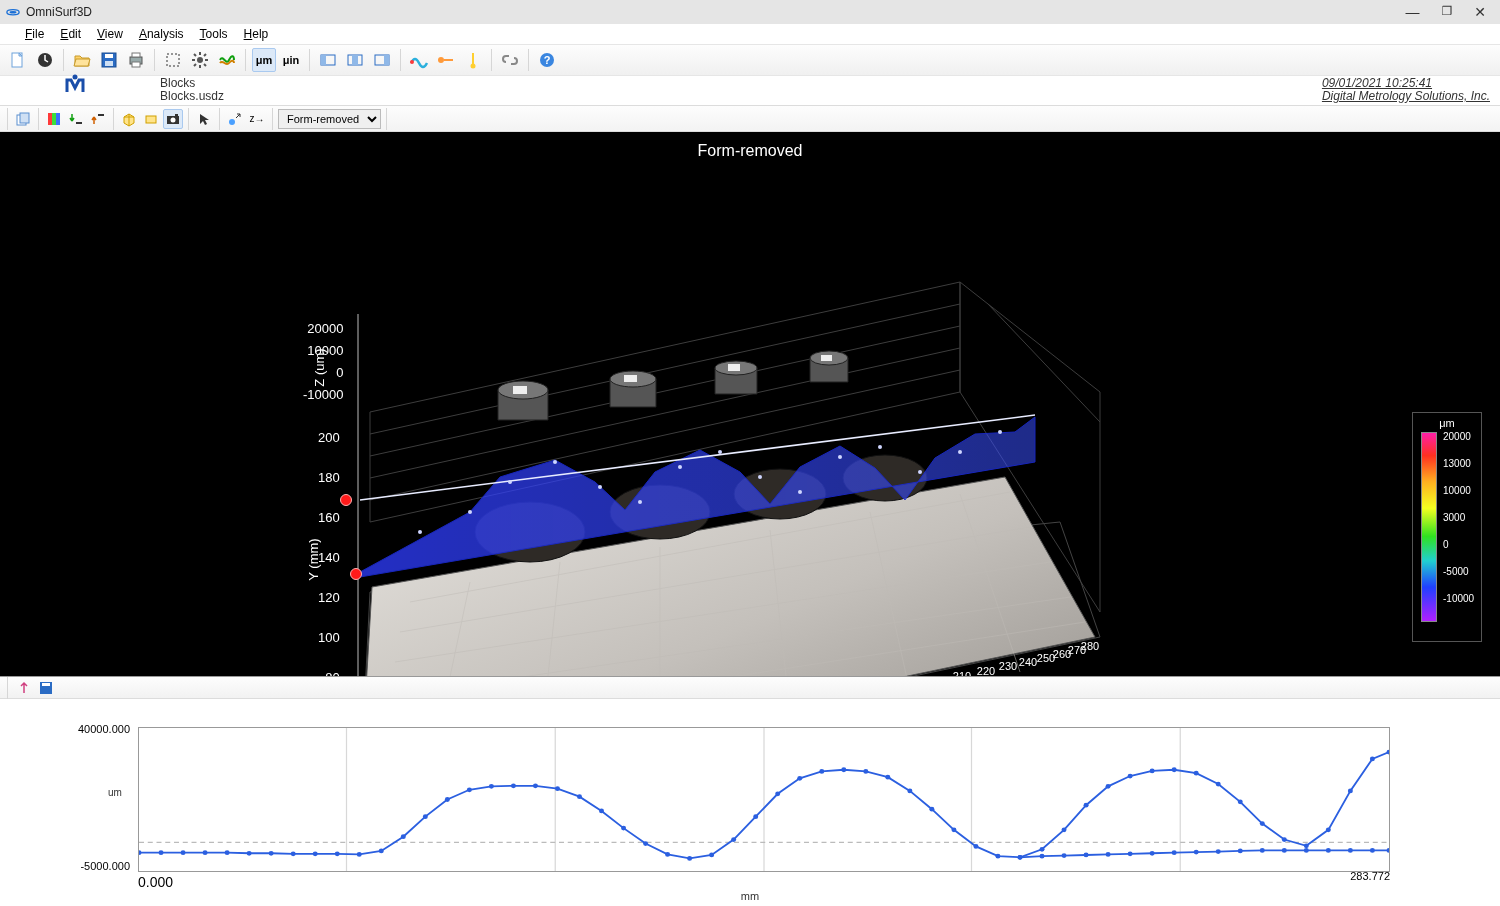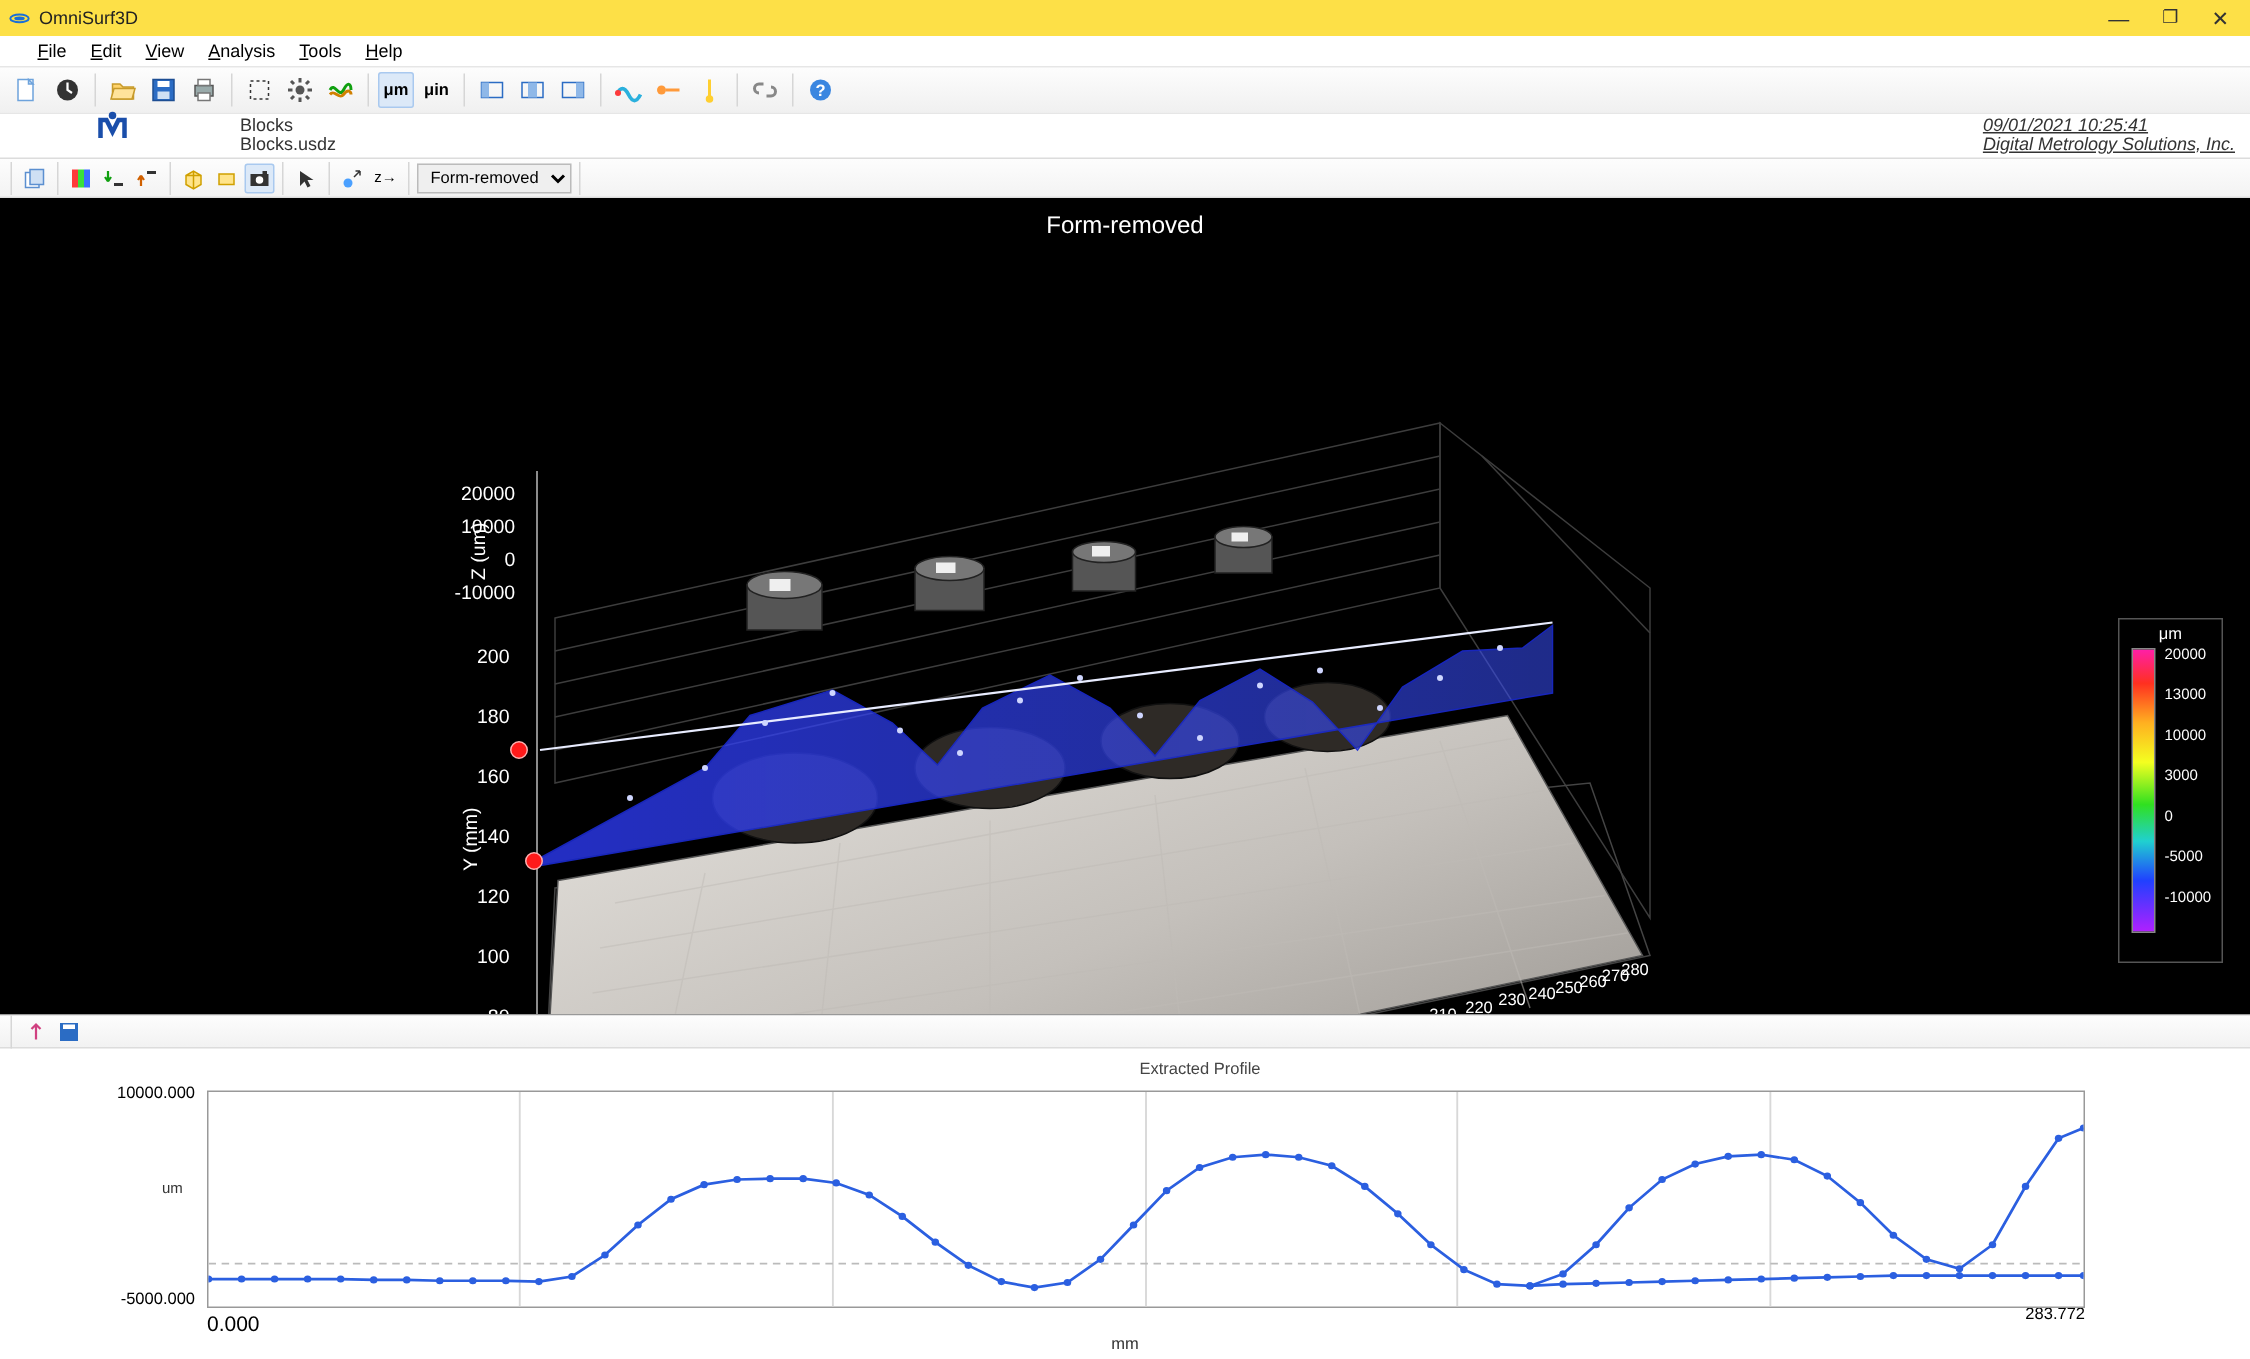--- a/index.html
+++ b/index.html
@@ -12,21 +12,21 @@
     overflow: hidden;
     display: flex;
     flex-direction: column;
   }
   
   .titlebar {
     height: 24px;
     display: flex;
     align-items: center;
     padding: 0 6px;
-    background: #fde047;
+    background: #e5e5e5;
   }
   .titlebar .app-icon {
     width: 14px; height: 10px;
     margin-right: 6px;
     display:inline-block;
   }
   .titlebar .title { font-size: 12px; color: #222; }
   .titlebar .win-controls { margin-left: auto; display:flex; gap: 22px; padding-right: 8px;}
   .titlebar .win-controls span { font-size: 14px; color:#333; cursor:pointer; }
   
@@ -575,22 +575,21 @@
         </svg>
       </div>
     <div class="tb-btn" style="width:18px;height:18px">
         <svg width="14" height="14">
           <rect x="1" y="1" width="12" height="12" fill="#2b6cc4"></rect>
           <rect x="3" y="2" width="8" height="3" fill="#fff"></rect>
         </svg>
       </div>
   </div>
   <div class="profile-body">
-    <div class="profile-title">Extracted Profile</div>
-    <div class="y-tick-top">10000.000</div>
+    <div class="y-tick-top">40000.000</div>
     <div class="y-tick-bot">-5000.000</div>
     <div class="y-axis-label">um</div>
     <div class="x-tick-left">0.000</div>
     <div class="x-tick-right">283.772</div>
     <div class="x-axis-label-center">mm</div>
 
     <div class="chart-area">
       <svg class="chart-svg" id="profileSvg" viewBox="0 0 1000 120" preserveAspectRatio="none">
 
         <g stroke="#d8d8d8">

